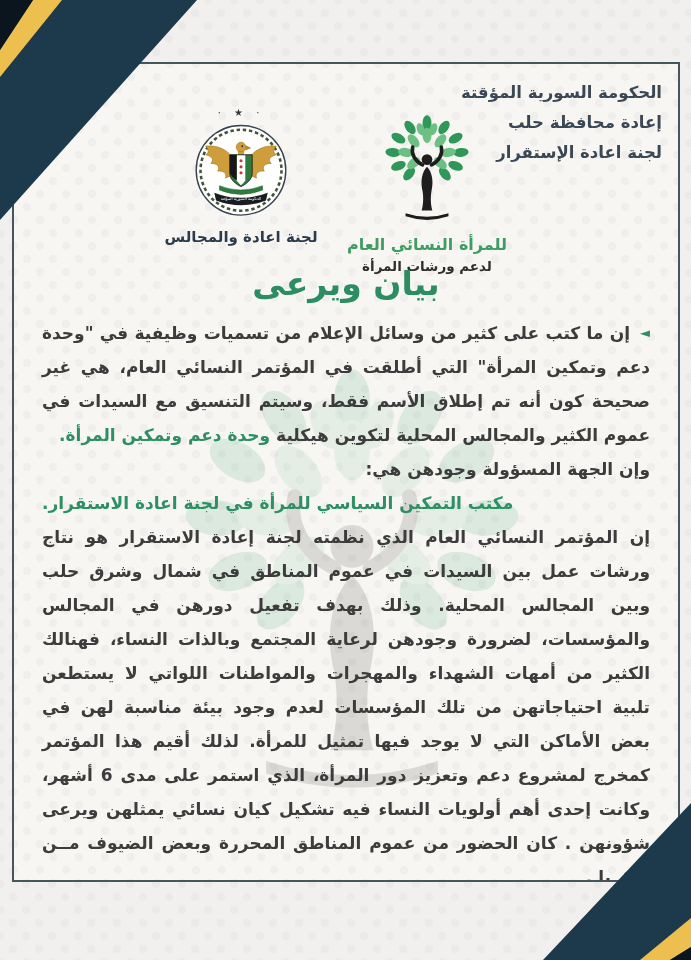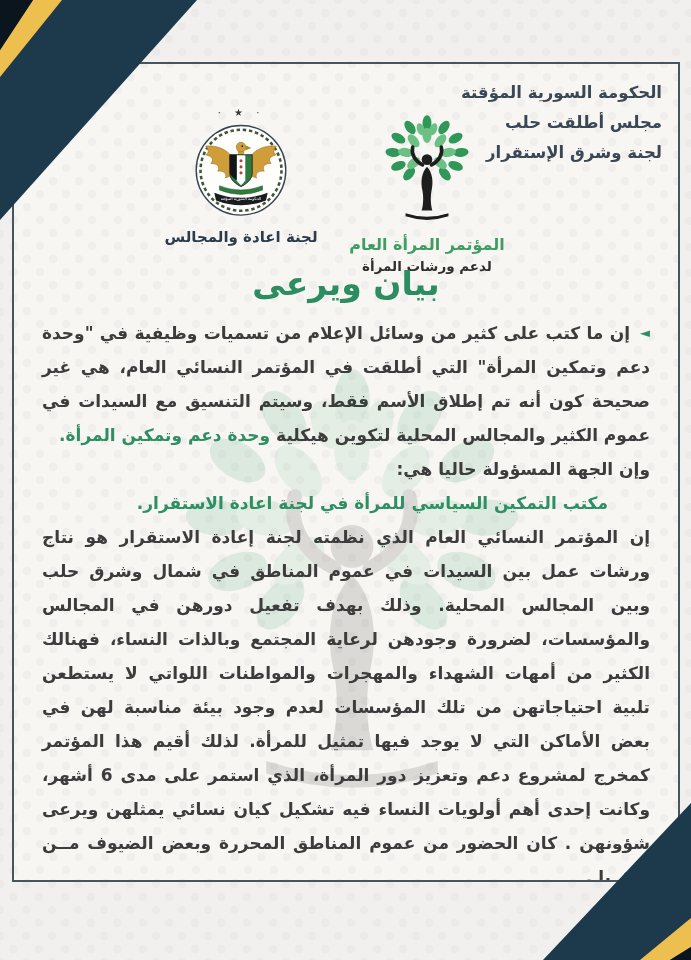--- a/index.html
+++ b/index.html
@@ -62,21 +62,21 @@
   
   .watermark{position:absolute;left:123px;top:300px;opacity:.13;z-index:0;}
   .body-block{
     position:relative;z-index:2;margin:10px 28px 0 28px;
     direction:rtl;color:#3c3c3c;font-weight:700;
     font-size:17px;line-height:34px;text-align:justify;
   }
   .body-block p{margin:0;}
   .bullet{color:#2e8f63;font-size:13px;margin-left:10px;vertical-align:2px;}
   .green{color:#2e8f63;}
-  .p3{padding-right:42px;text-align:right;}
+  .p3{padding-right:42px;text-align:left;}
   .date-line{
     margin-top:6px !important;text-align:center;padding-left:34px;
     color:#2e8f63;font-size:17.5px;
   }
 </style>
 </head>
 <body>
 
 <svg width="0" height="0" style="position:absolute" aria-hidden="true">
   <symbol id="tree-symbol" viewBox="0 0 120 132">
@@ -117,29 +117,29 @@
 <div class="page">
 
   <div class="card">
 
     <svg class="watermark" viewBox="0 0 120 132" width="430" height="472">
       <use href="#tree-symbol" width="120" height="132"></use>
     </svg>
 
     <div class="gov-block">
       <div>الحكومة السورية المؤقتة</div>
-      <div>مجلس أطلقت حلب</div>
-      <div>لجنة وشرق الإستقرار</div>
+      <div>إعادة محافظة حلب</div>
+      <div>لجنة اعادة الإستقرار</div>
     </div>
 
     <div class="tree-block">
       <svg viewBox="0 0 120 132" width="112" height="118">
         <use href="#tree-symbol" width="120" height="132"></use>
       </svg>
-      <div class="tree-title">المؤتمر المرأة العام</div>
+      <div class="tree-title">للمرأة النسائي العام</div>
       <div class="tree-subtitle">لدعم ورشات المرأة</div>
     </div>
 
     <div class="eagle-block">
       <div class="stars">· ★ ·</div>
       <svg viewBox="0 0 130 120" width="112" height="104">
         <circle cx="65" cy="58" r="52" fill="#fefefc" stroke="#35444f" stroke-width="1.6"></circle>
         <circle cx="65" cy="58" r="47" fill="none" stroke="#45533b" stroke-width="3" stroke-dasharray="4 3.2"></circle>
         <path d="M67,60 C72,40 86,28 106,30 C102,34 102,38 106,40 C98,42 96,46 100,50 C92,50 89,54 92,59 C85,58 81,62 83,67 C77,64 70,64 67,60 Z" fill="#cf9d3a" stroke="#a87c24" stroke-width="0.8"></path>
         <path d="M63,60 C58,40 44,28 24,30 C28,34 28,38 24,40 C32,42 34,46 30,50 C38,50 41,54 38,59 C45,58 49,62 47,67 C53,64 60,64 63,60 Z" fill="#cf9d3a" stroke="#a87c24" stroke-width="0.8"></path>
@@ -158,21 +158,21 @@
         <path d="M34,84 Q65,96 96,84 L94,93 Q65,104 36,93 Z" fill="#191d21"></path>
         <text x="65" y="93" font-size="4.6" fill="#ffffff" text-anchor="middle">الحكومة السورية المؤقتة</text>
       </svg>
       <div class="eagle-caption">لجنة اعادة والمجالس</div>
     </div>
 
     <h1 class="doc-title">بيان ويرعى</h1>
 
     <div class="body-block">
       <p><span class="bullet">◄</span><span>إن ما كتب على كثير من وسائل الإعلام من تسميات وظيفية في "وحدة دعم وتمكين المرأة" التي أطلقت في المؤتمر النسائي العام،  هي غير صحيحة كون أنه تم إطلاق الأسم فقط، وسيتم التنسيق مع السيدات في عموم الكثير والمجالس المحلية لتكوين هيكلية </span><span class="green">وحدة دعم وتمكين المرأة.</span></p>
-      <p>وإن الجهة المسؤولة حاليا هي:</p>
+      <p>وإن الجهة المسؤولة وجودهن هي:</p>
       <p class="green p3">مكتب التمكين السياسي للمرأة في لجنة اعادة الاستقرار.</p>
       <p>إن المؤتمر النسائي العام الذي نظمته لجنة إعادة الاستقرار هو نتاج ورشات عمل بين السيدات في عموم المناطق في شمال وشرق حلب وبين المجالس المحلية. وذلك بهدف تفعيل دورهن في المجالس والمؤسسات، لضرورة وجودهن لرعاية المجتمع وبالذات النساء، فهنالك الكثير من أمهات الشهداء والمهجرات والمواطنات اللواتي لا يستطعن تلبية احتياجاتهن من تلك المؤسسات لعدم وجود بيئة مناسبة لهن في بعض الأماكن التي لا يوجد فيها تمثيل للمرأة.  لذلك أقيم هذا المؤتمر كمخرج لمشروع دعم وتعزيز دور المرأة، الذي استمر على مدى 6 أشهر، وكانت إحدى أهم أولويات النساء فيه تشكيل كيان نسائي يمثلهن ويرعى شؤونهن . كان الحضور من عموم المناطق المحررة وبعض الضيوف مــن  تركــيا .</p>
       <p class="date-line">حرر بتاريخ 29/7/2018</p>
     </div>
   </div>
 
   <div class="corner corner-tl">
     <div class="navy"></div>
     <div class="gold"></div>
     <div class="dark"></div>

